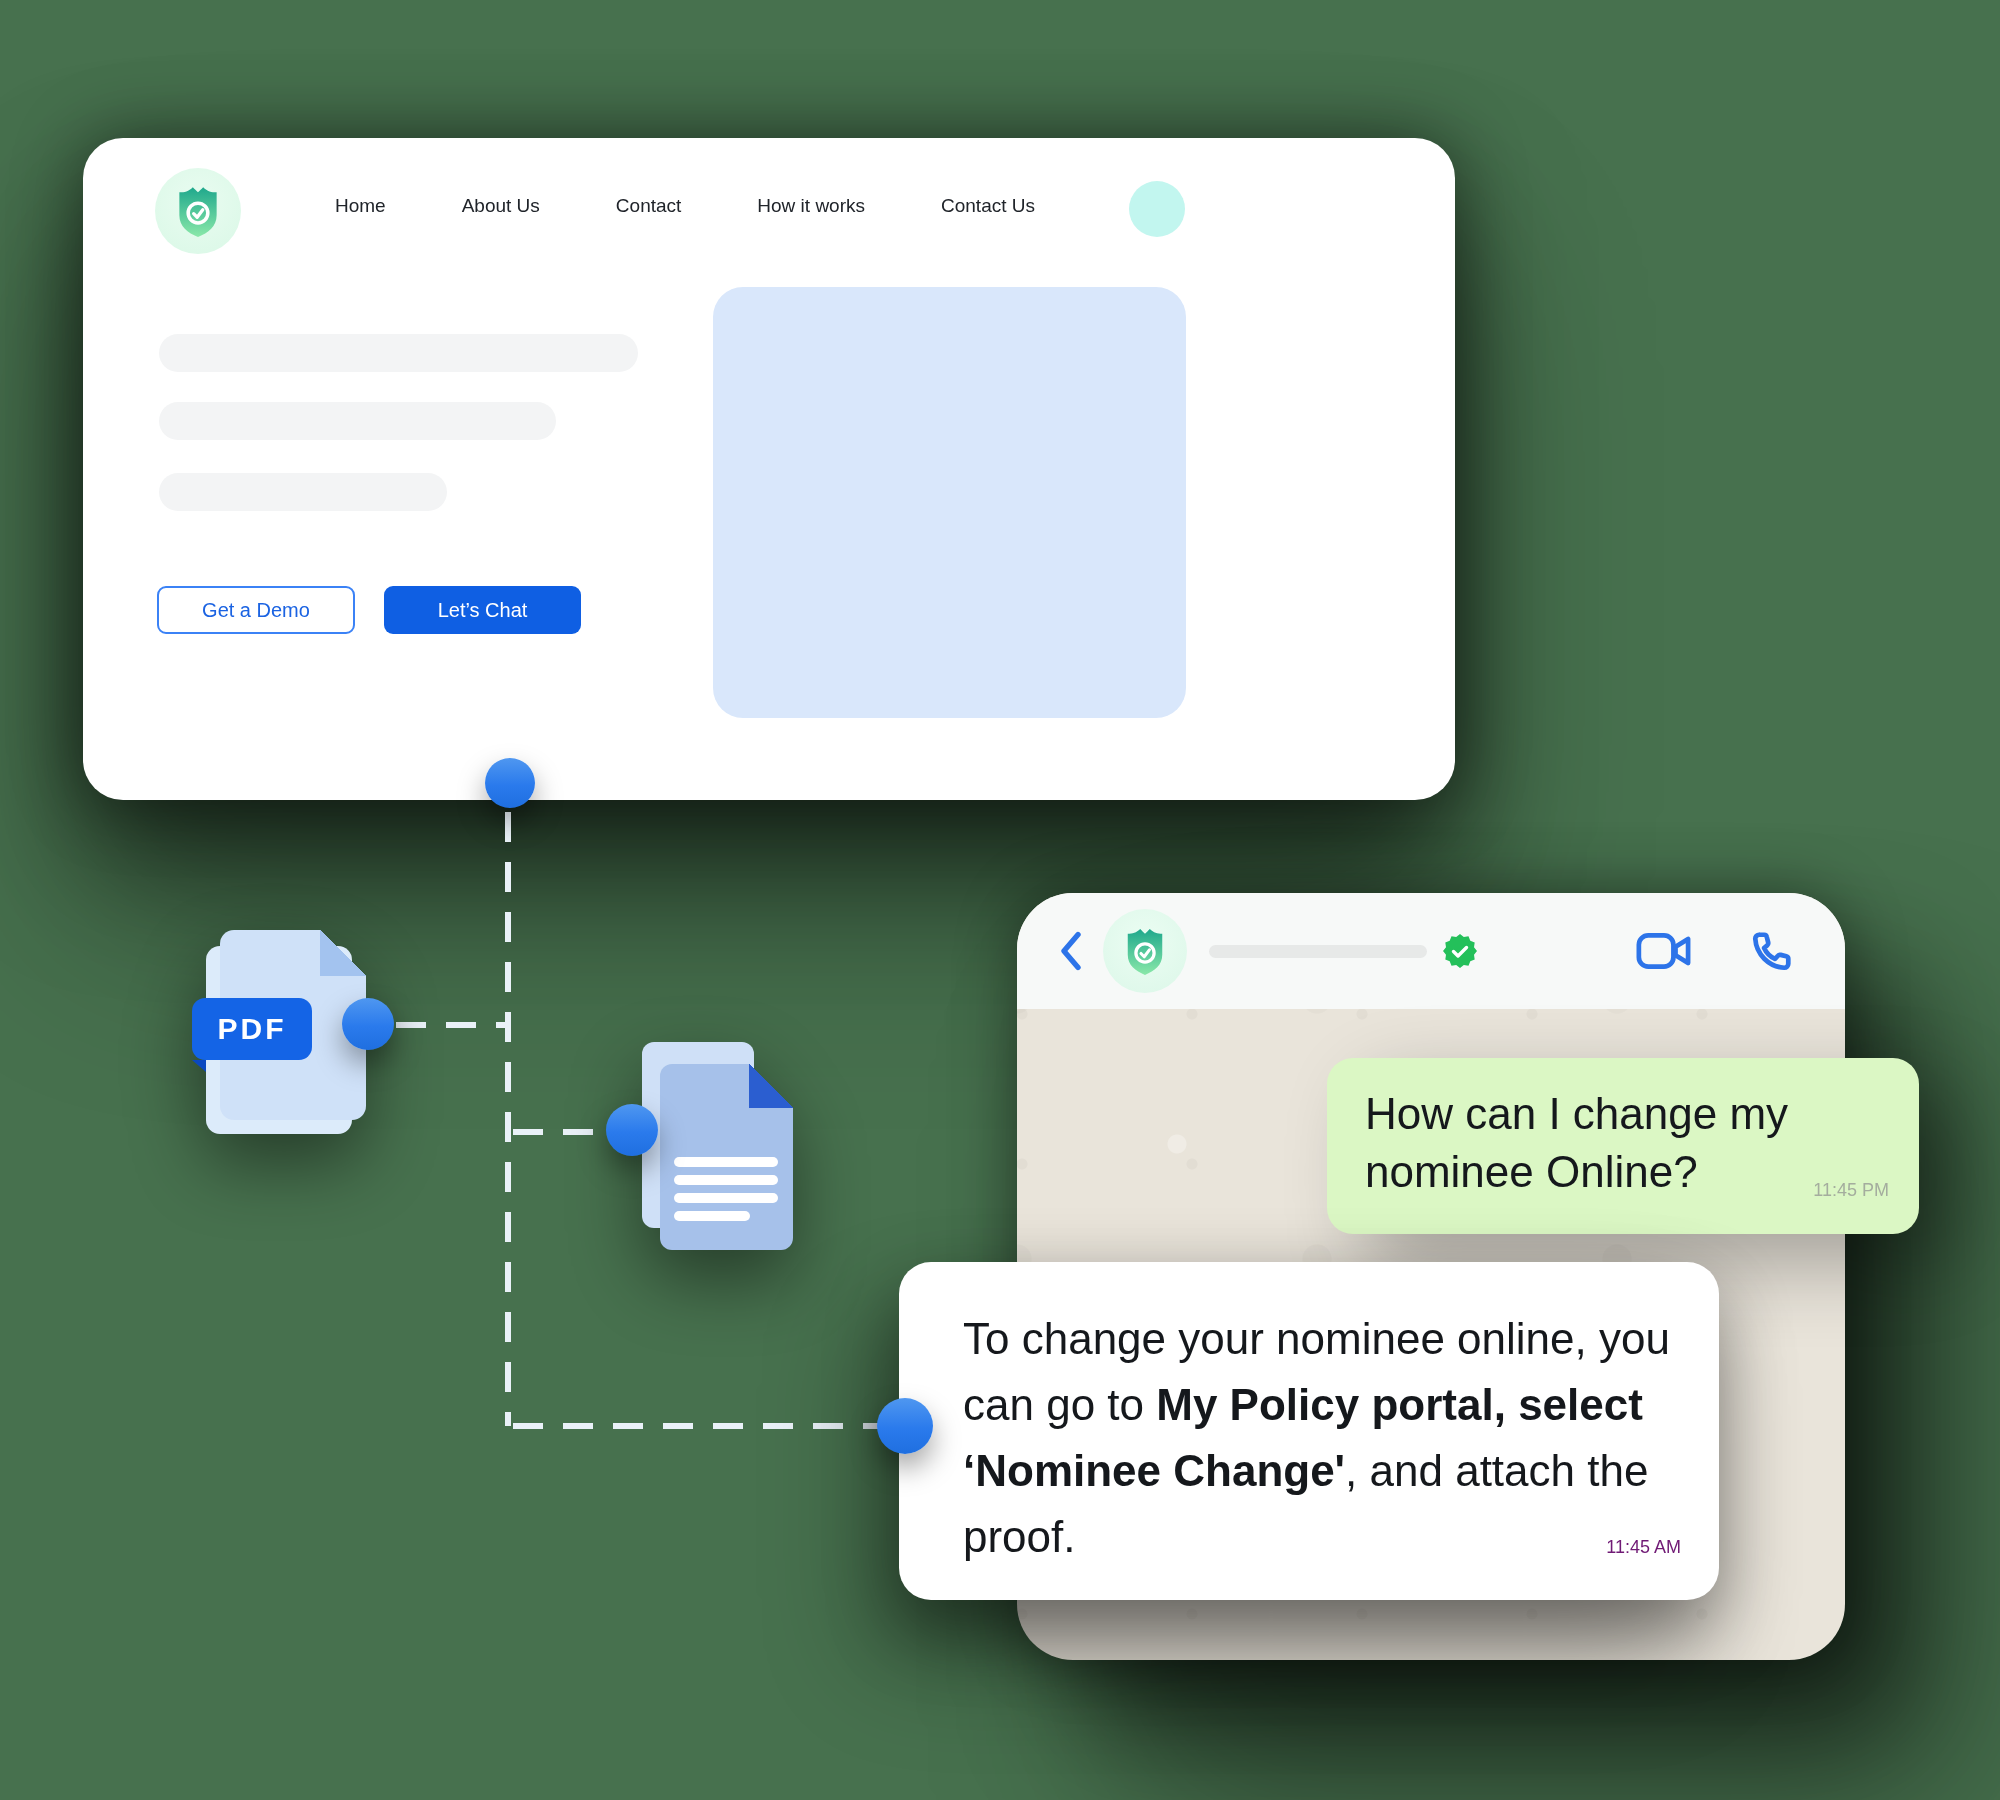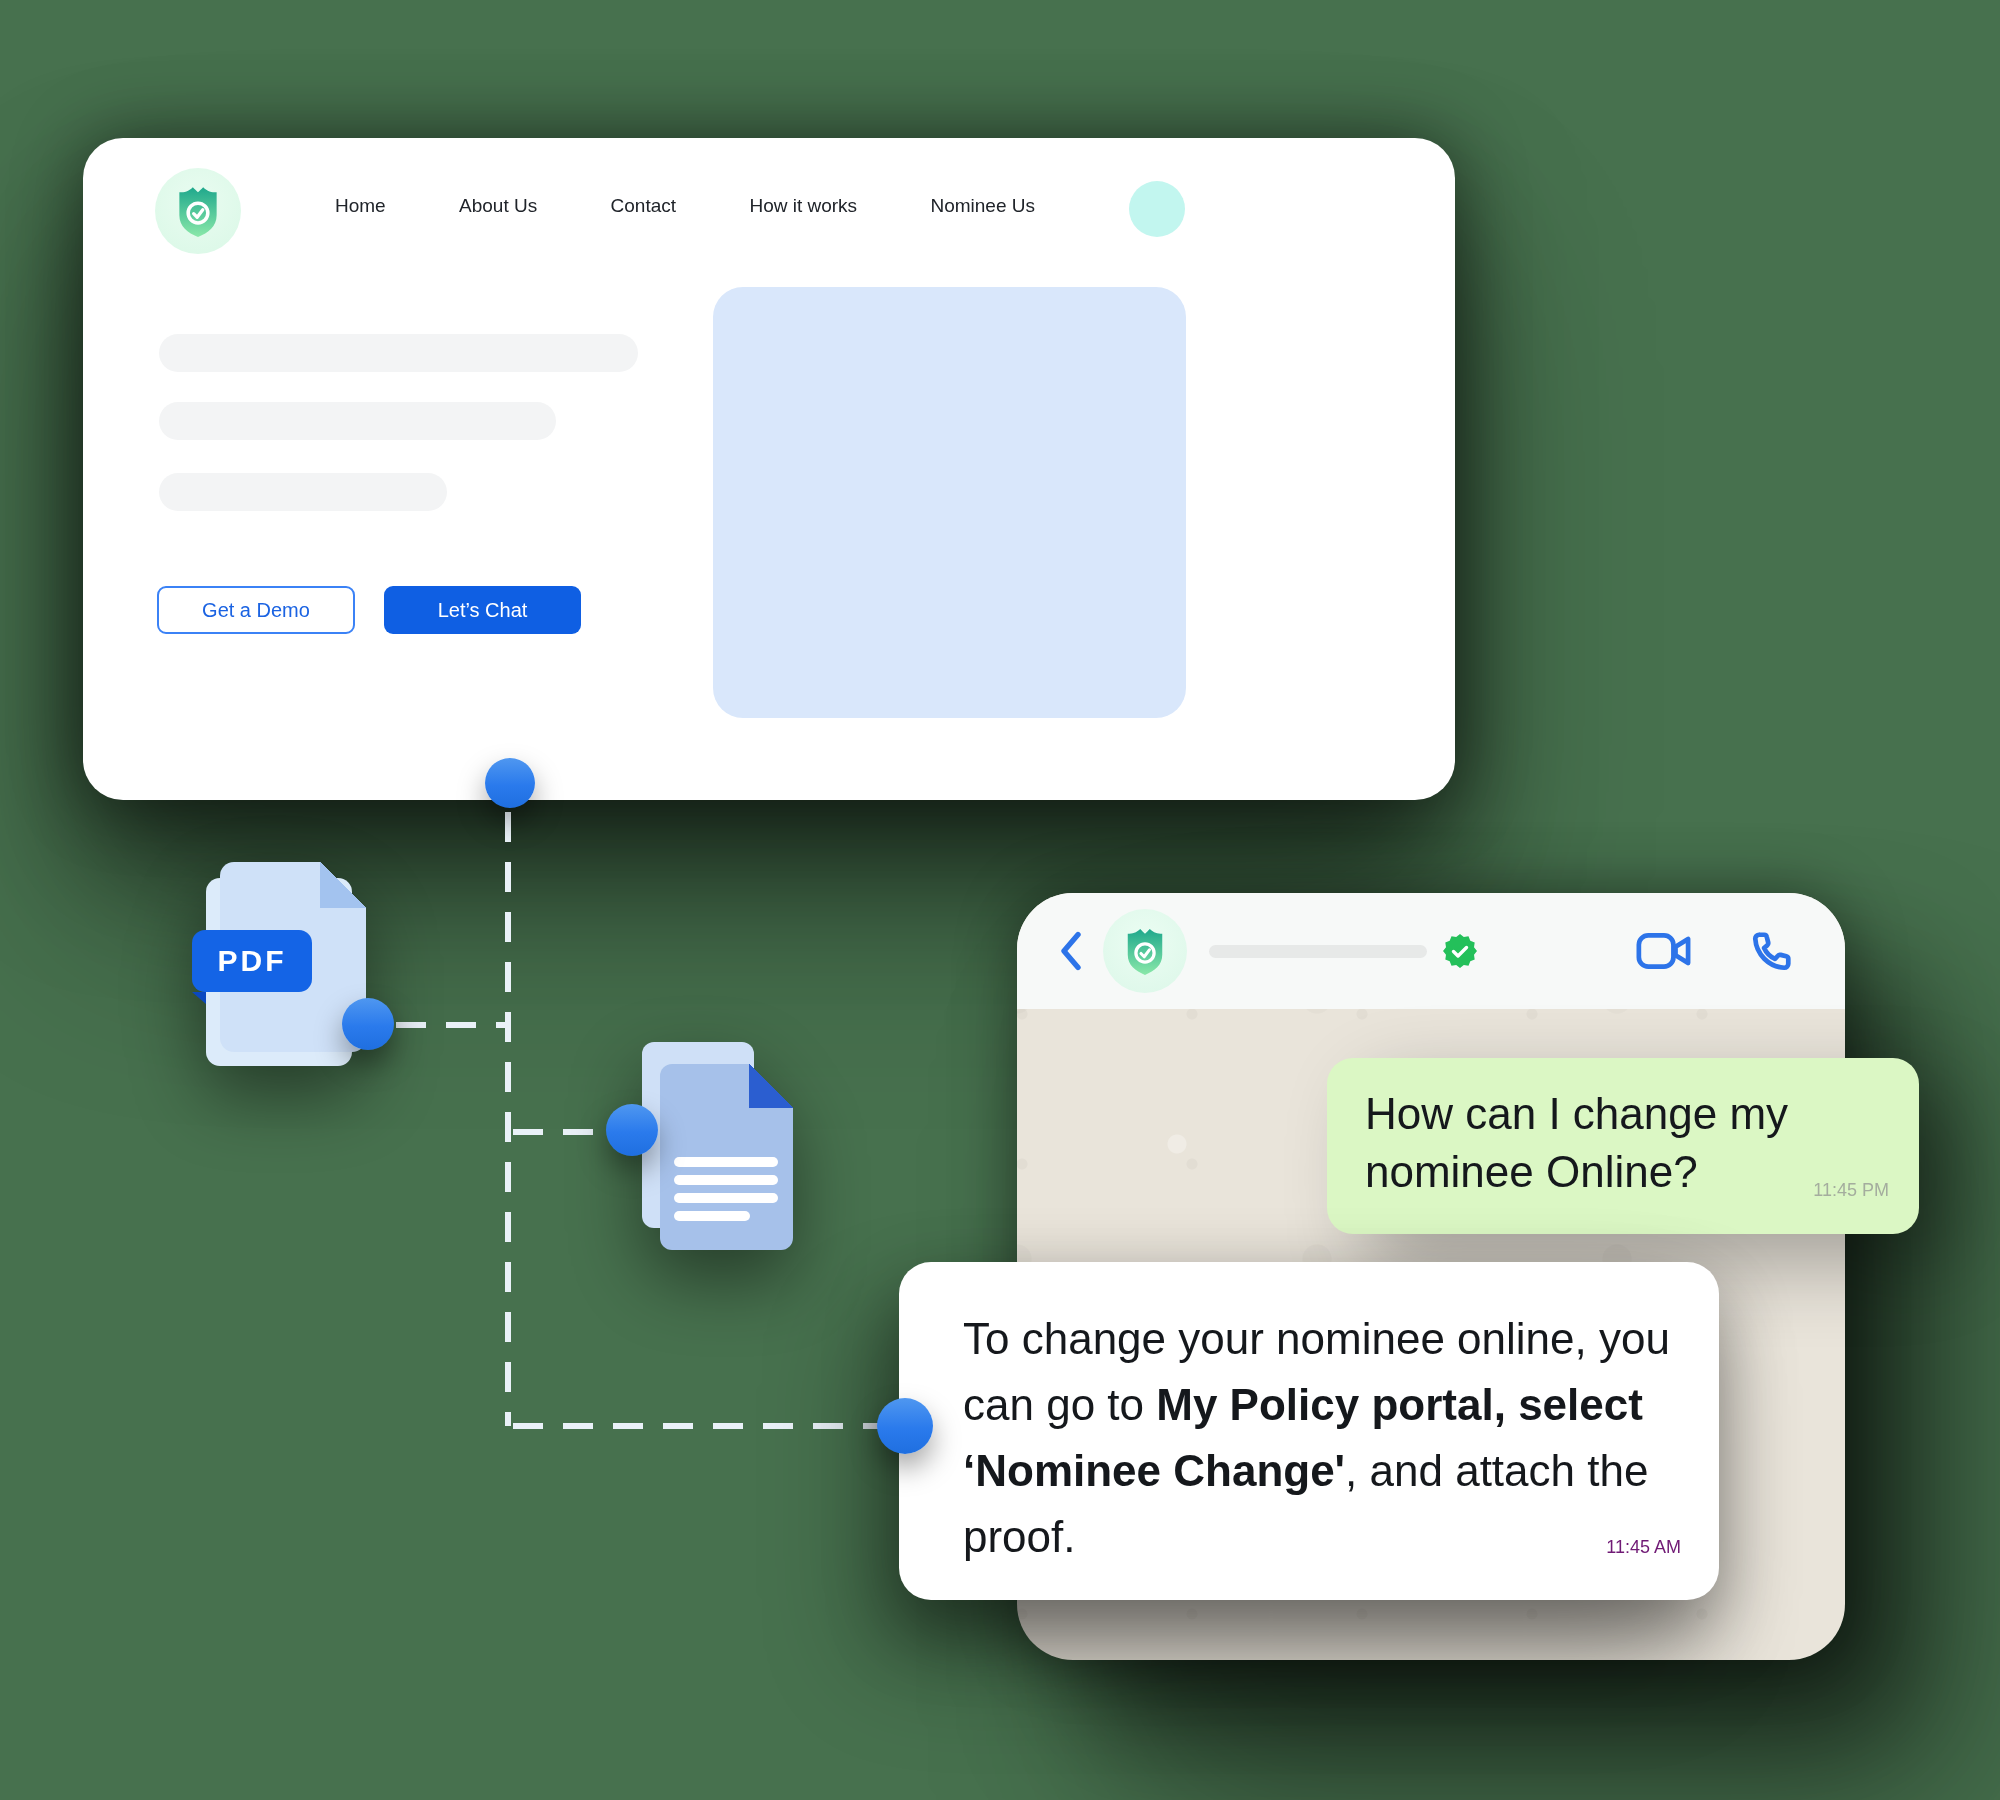--- a/index.html
+++ b/index.html
@@ -52,21 +52,21 @@
   .dash-v { position:absolute; width:6px;
     background:repeating-linear-gradient(180deg,#eaf1f8 0 30px,transparent 30px 50px); }
   .dash-h { position:absolute; height:6px;
     background:repeating-linear-gradient(90deg,#eaf1f8 0 30px,transparent 30px 50px); }
   .line-main   { left:505px; top:812px;  height:614px; }
   .line-pdf    { left:396px; top:1022px; width:112px; }
   .line-docs   { left:513px; top:1129px; width:98px; }
   .line-bubble { left:513px; top:1423px; width:372px; }
 
   
-  .pdf-group { position:absolute; left:206px; top:862px; width:180px; height:210px;
+  .pdf-group { position:absolute; left:206px; top:930px; width:180px; height:210px;
     filter:drop-shadow(0 30px 35px rgba(0,0,0,.45)); }
   .pdf-back  { position:absolute; left:0; top:16px; width:146px; height:188px; border-radius:14px; background:#dcebfa; }
   .pdf-front { position:absolute; left:14px; top:0; width:146px; height:190px; border-radius:14px; background:#cfe1f8;
     clip-path:polygon(0 0, calc(100% - 46px) 0, 100% 46px, 100% 100%, 0 100%); }
   .pdf-fold  { position:absolute; left:114px; top:0; width:46px; height:46px;
     background:linear-gradient(to bottom left, transparent 49.5%, #a3c3ef 50%); }
   .pdf-badge { position:absolute; left:-14px; top:68px; width:120px; height:62px; border-radius:13px;
     background:#1464e6; display:flex; align-items:center; justify-content:center;
     color:#ffffff; font-size:30px; font-weight:bold; letter-spacing:3px; }
   .pdf-notch { position:absolute; left:-14px; top:130px; width:14px; height:12px; background:#0a48c0;
@@ -146,21 +146,21 @@
         <circle cx="24" cy="30" r="9.5" fill="none" stroke="#ffffff" stroke-width="3.4"></circle>
         <polyline points="19.8,30.6 23.2,34 28.6,26.8" fill="none" stroke="#ffffff" stroke-width="3.2" stroke-linecap="round" stroke-linejoin="round"></polyline>
       </svg>
     </div>
 
     <div class="site-nav">
       <span>Home</span>
       <span>About Us</span>
       <span>Contact</span>
       <span>How it works</span>
-      <span>Nominee Us</span>
+      <span>Contact Us</span>
     </div>
 
     <div class="site-avatar"></div>
 
     <div class="ph-bar b1"></div>
     <div class="ph-bar b2"></div>
     <div class="ph-bar b3"></div>
 
     <div class="hero-media"></div>
 

